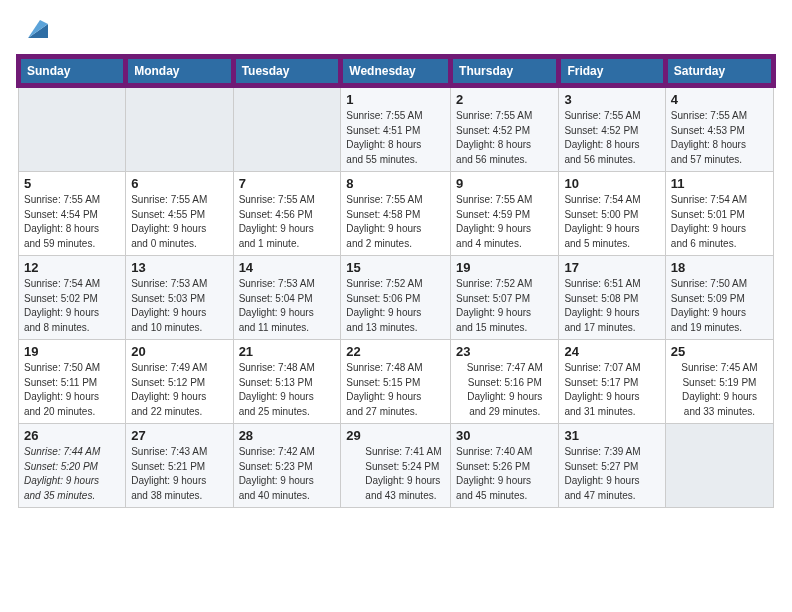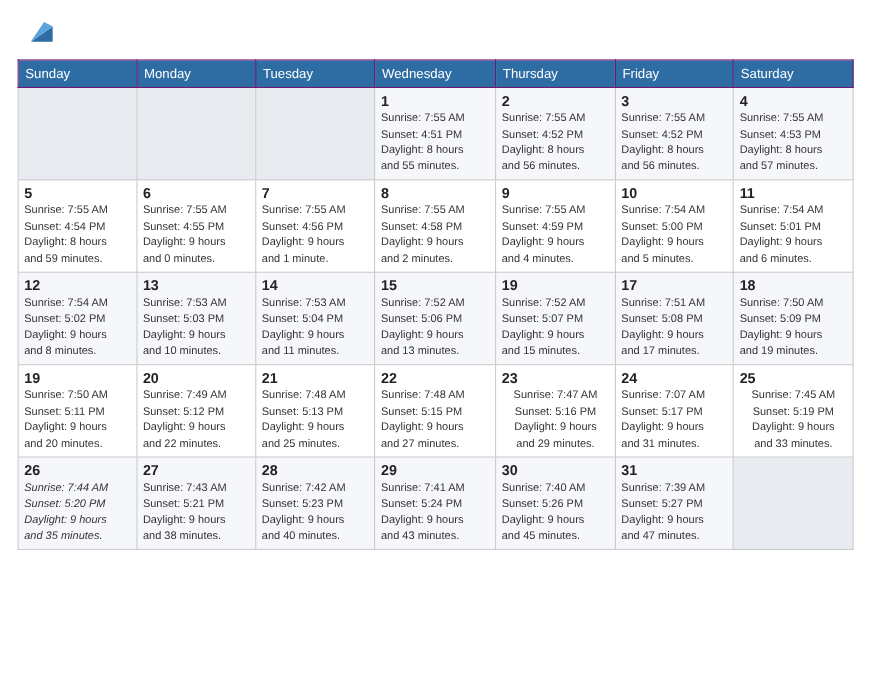--- a/index.html
+++ b/index.html
@@ -56,22 +56,22 @@
       width: 100%;
       border-collapse: collapse;
       font-size: 11px;
     }
     thead tr th {
       background: #2e6da4;
       color: #fff;
       text-align: left;
       padding: 5px 6px;
       font-size: 12px;
-      font-weight: normal;
-      border: 1px solid #701a75;
+      font-weight: bold;
+      border: 5px solid #701a75;
     }
     tbody tr td {
       border: 1px solid #ccc;
       vertical-align: top;
       padding: 4px 5px;
       height: 80px;
       width: 113px;
     }
     tbody tr:nth-child(odd) td {
       background: #f5f7fa;
@@ -243,21 +243,21 @@
         </td>
         <td>
           <span class="day-num">19</span>
           <div class="day-info" style="white-space: pre-line;">Sunrise: 7:52 AM
 Sunset: 5:07 PM
 Daylight: 9 hours
 and 15 minutes.</div>
         </td>
         <td>
           <span class="day-num">17</span>
-          <div class="day-info" style="white-space: pre-line;">Sunrise: 7:51 AM
+          <div class="day-info" style="white-space: pre-line;">Sunrise: 6:51 AM
 Sunset: 5:08 PM
 Daylight: 9 hours
 and 17 minutes.</div>
         </td>
         <td>
           <span class="day-num">18</span>
           <div class="day-info" style="white-space: pre-line;">Sunrise: 7:50 AM
 Sunset: 5:09 PM
 Daylight: 9 hours
 and 19 minutes.</div>
@@ -331,21 +331,21 @@
         </td>
         <td>
           <span class="day-num">28</span>
           <div class="day-info" style="white-space: pre-line;">Sunrise: 7:42 AM
 Sunset: 5:23 PM
 Daylight: 9 hours
 and 40 minutes.</div>
         </td>
         <td>
           <span class="day-num">29</span>
-          <div class="day-info" style="white-space: pre-line;">Sunrise: 7:41 AM
+          <div class="day-info" style="white-space: pre-line; margin-left: 19px;">Sunrise: 7:41 AM
 Sunset: 5:24 PM
 Daylight: 9 hours
 and 43 minutes.</div>
         </td>
         <td>
           <span class="day-num">30</span>
           <div class="day-info" style="white-space: pre-line;">Sunrise: 7:40 AM
 Sunset: 5:26 PM
 Daylight: 9 hours
 and 45 minutes.</div>

